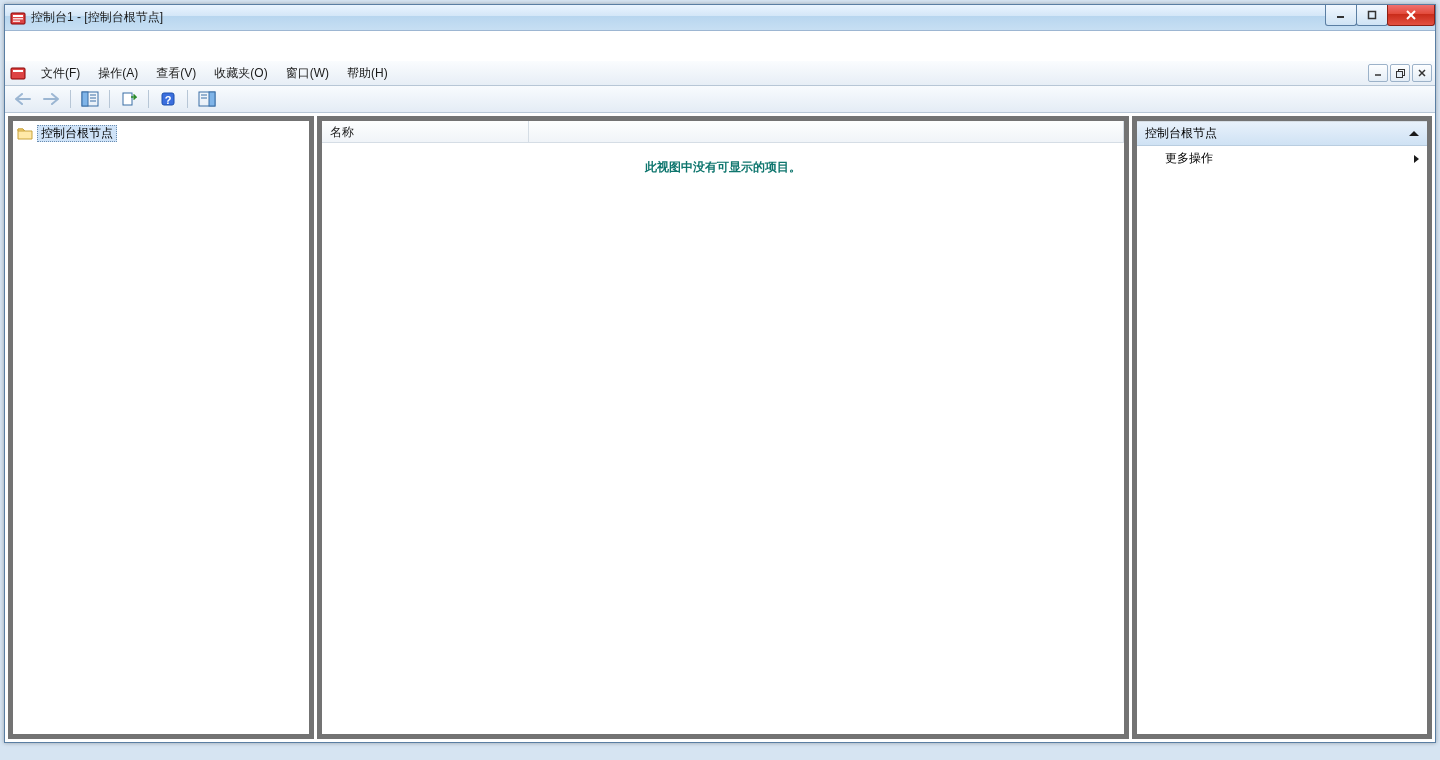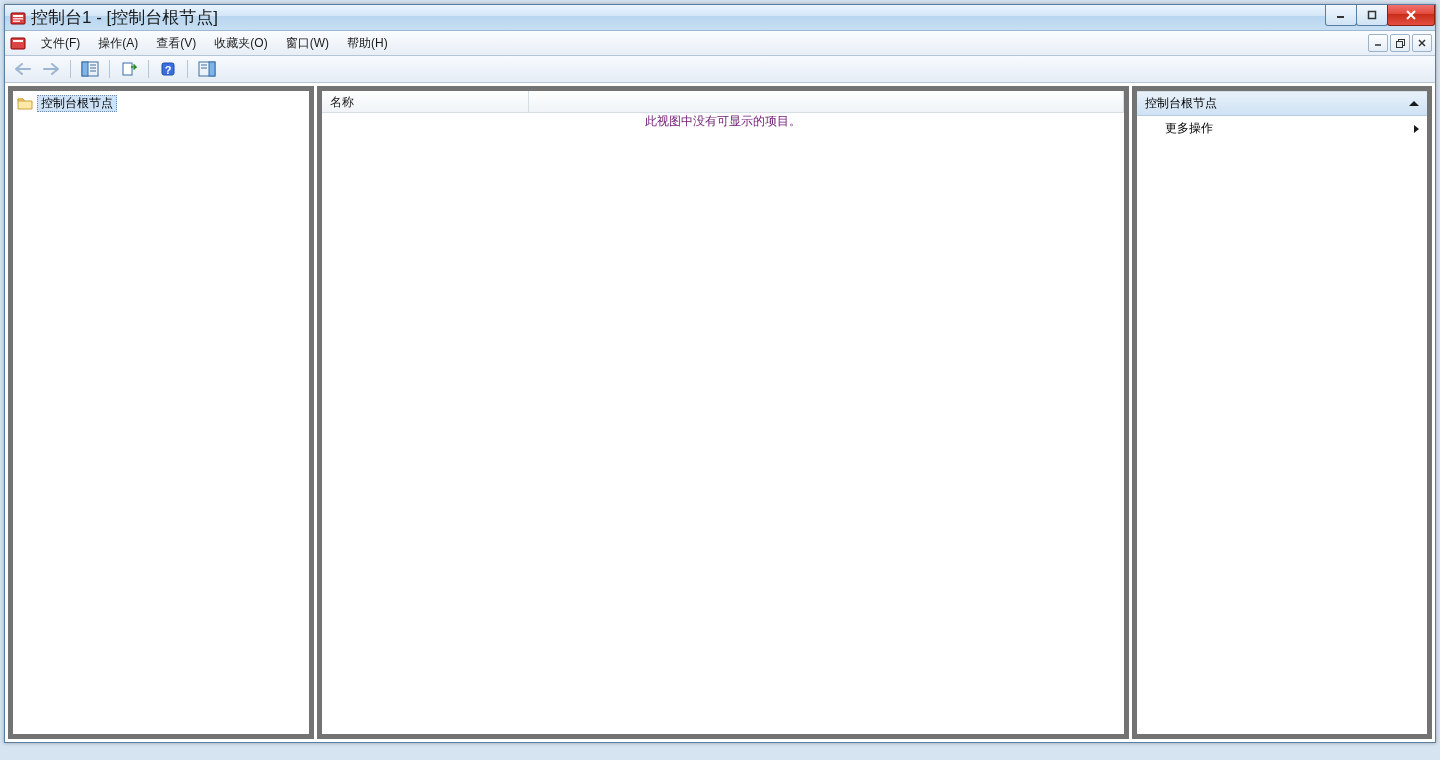--- a/index.html
+++ b/index.html
@@ -34,21 +34,21 @@
     align-items: center;
     position: relative;
   }
   .titlebar .app-icon {
     width: 16px;
     height: 16px;
     margin: 0 5px;
   }
   .titlebar .title-text {
     color: #1a1a1a;
-    font-size: 17px;
+    font-size: 12px;
   }
   .titlebar .win-buttons {
     position: absolute;
     right: 0;
     top: 0;
     display: flex;
     height: 20px;
   }
   .win-btn {
     width: 30px;
@@ -70,20 +70,21 @@
   .win-btn.close svg { stroke:#fff; }
 
   
   .menubar-row {
     height: 24px;
     background: linear-gradient(to bottom,#fafcfe,#e7eef6);
     border-bottom:1px solid #b7c6d6;
     display:flex;
     align-items:center;
     position:relative;
+    margin-top:30px;
   }
   .menubar-row .mmc-icon {
     width:16px;height:16px;margin:0 6px 0 5px;
   }
   .menu-items { display:flex; gap:0; }
   .menu-item {
     padding: 3px 9px;
     color:#1a1a1a;
     cursor:default;
   }
@@ -169,23 +170,24 @@
   }
   .col-h {
     border-right:1px solid #d5dde5;
     padding:3px 8px;
     color:#1a1a1a;
     font-size:12px;
   }
   .col-h.name { width:190px; }
   .empty-msg {
     text-align:center;
-    color:#701a75;
-    padding-top:0;
-    font-size:12px;
+    color:#0f766e;
+    padding-top:16px;
+    font-size:12px;
+    font-weight:bold;
   }
 
   
   .actions-header {
     height:21px;
     background:linear-gradient(to bottom,#fdfefe,#eef3f8);
     border-bottom:1px solid #d5dde5;
     padding:3px 8px;
     font-size:12px;
   }

